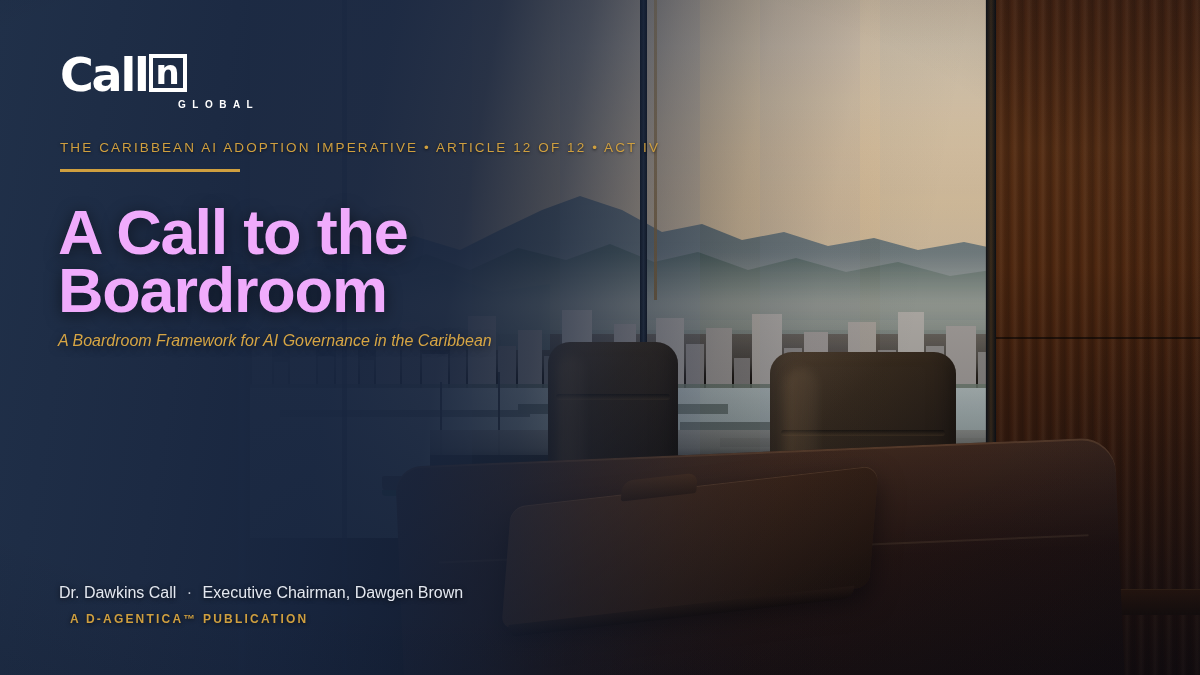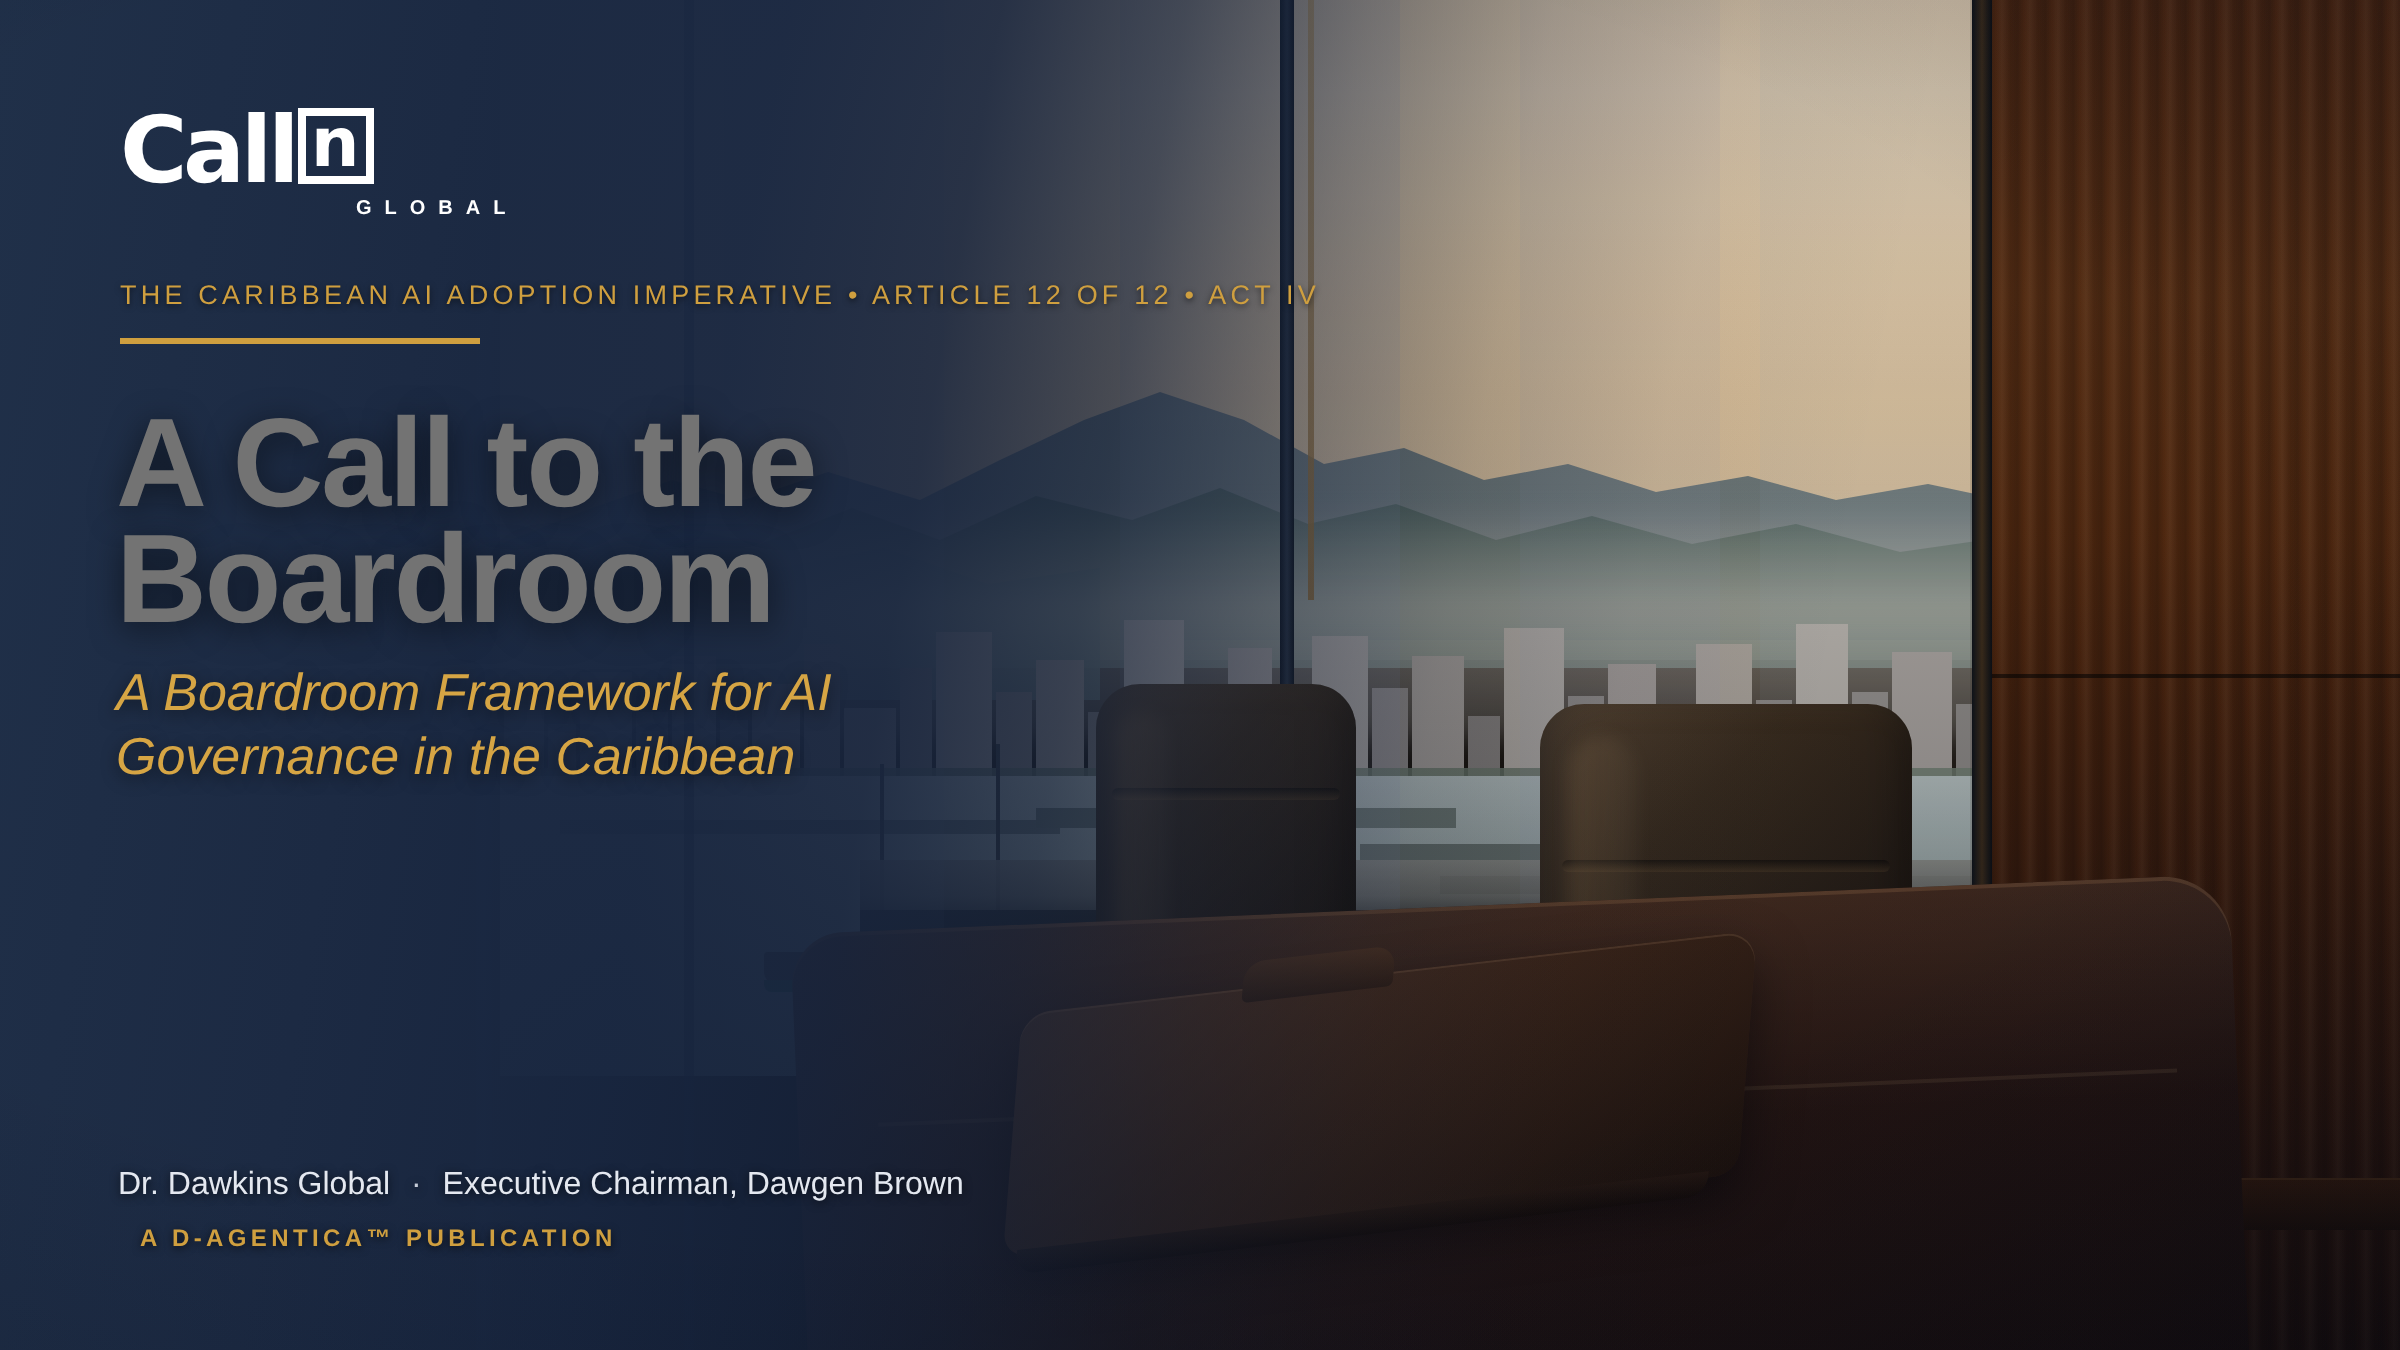--- a/index.html
+++ b/index.html
@@ -229,30 +229,30 @@
   }
   .rule{
     position:absolute; left:60px; top:169px;
     width:180px; height:3px; background:#cf9f3f;
   }
 
   
   .title{
     position:absolute; left:58px; top:204px;
     width:540px;
-    font-size:63px; font-weight:700; color:#737373;
+    font-size:63px; font-weight:700; color:#f0abfc;
     line-height:.92; letter-spacing:-1.2px;
     text-shadow:0 3px 16px rgba(0,0,0,.55);
   }
 
   
   .subtitle{
     position:absolute; left:58px; top:331px;
     width:490px;
-    font-size:26px; font-style:italic; color:#d6a544;
+    font-size:16px; font-style:italic; color:#d6a544;
     line-height:1.22;
     text-shadow:0 2px 8px rgba(0,0,0,.55);
   }
 
   
   .byline{
     position:absolute; left:59px; top:584px;
     font-size:16px; color:#e4e8f0;
     text-shadow:0 1px 5px rgba(0,0,0,.7);
     white-space:nowrap;
@@ -426,20 +426,20 @@
     </div>
 
     <div class="eyebrow">THE CARIBBEAN AI ADOPTION IMPERATIVE  •  ARTICLE 12 OF 12  •  ACT IV</div>
     <div class="rule"></div>
 
     <h1 class="title">A Call to the Boardroom</h1>
 
     <div class="subtitle">A Boardroom Framework for AI Governance in the Caribbean</div>
 
     <div class="byline">
-      <span>Dr. Dawkins Global</span>
+      <span>Dr. Dawkins Call</span>
       <span class="sep">·</span>
       <span>Executive Chairman, Dawgen Brown</span>
     </div>
     <div class="publication">A D-AGENTICA™ PUBLICATION</div>
 
   </div>
 </div>
 
 </body></html>

